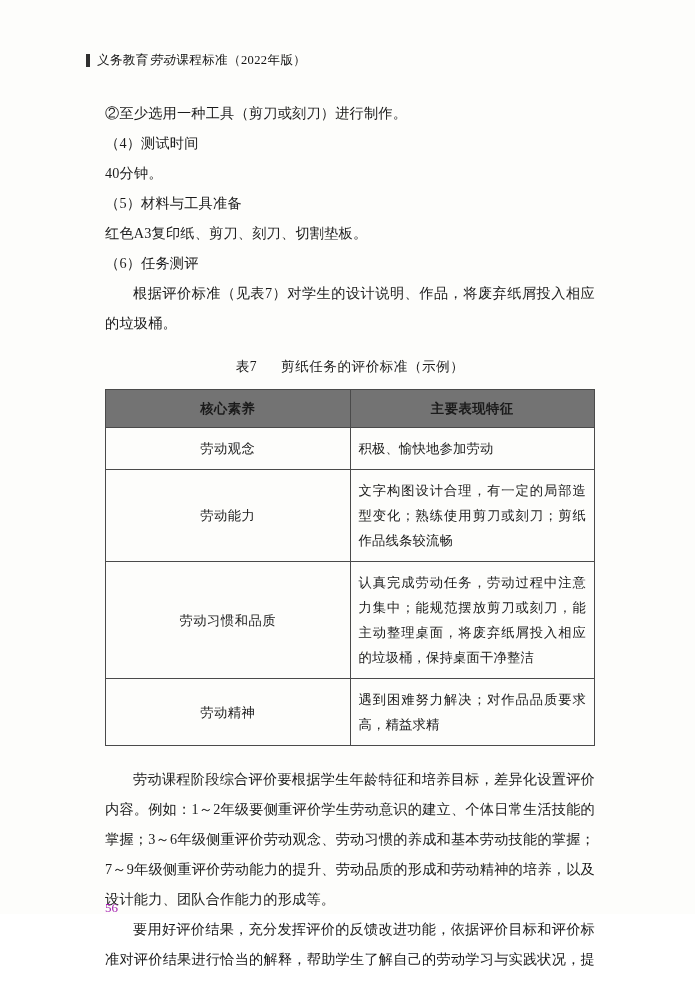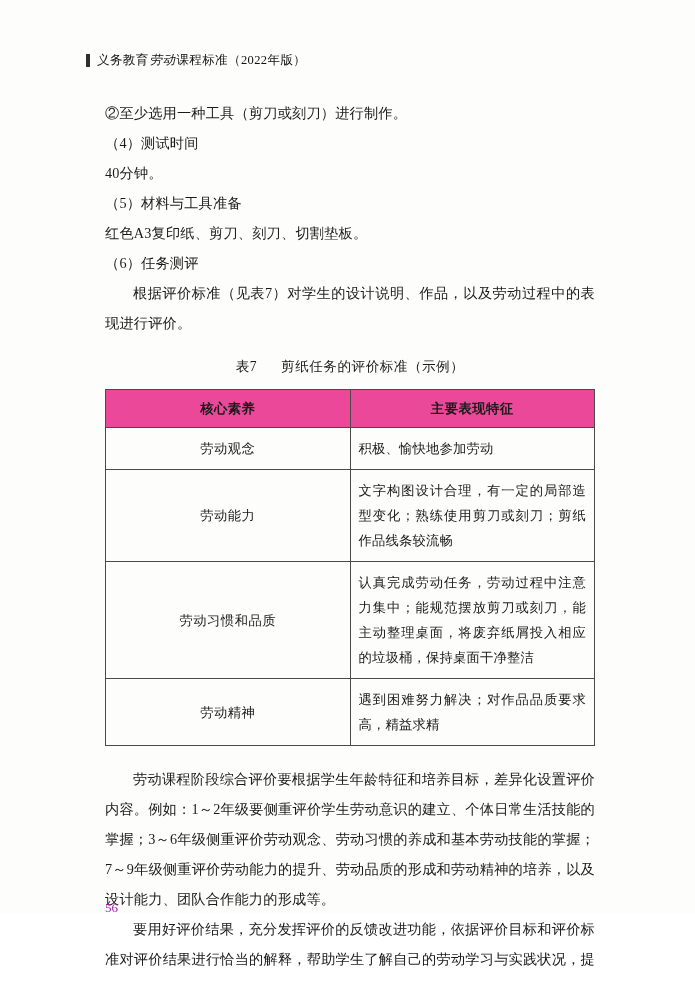--- a/index.html
+++ b/index.html
@@ -86,21 +86,21 @@
     table-layout: fixed;
     font-size: 13.3px;
     line-height: 25px;
   }
   table.eval th, table.eval td {
     border: 1px solid #4a4a4a;
     padding: 8px 8px;
     vertical-align: middle;
   }
   table.eval thead th {
-    background: #ec4899;
+    background: #737373;
     text-align: center;
     font-weight: bold;
     letter-spacing: 0.5px;
     padding: 6px 8px;
   }
   table.eval td.col-a {
     text-align: center;
     width: 152px;
     letter-spacing: 0.5px;
   }
@@ -137,21 +137,21 @@
   </div>
 
   <div class="content">
 
     <p>②至少选用一种工具（剪刀或刻刀）进行制作。</p>
     <p>（4）测试时间</p>
     <p>40分钟。</p>
     <p>（5）材料与工具准备</p>
     <p>红色A3复印纸、剪刀、刻刀、切割垫板。</p>
     <p>（6）任务测评</p>
-    <p class="indent">根据评价标准（见表7）对学生的设计说明、作品，以及劳动过程中的表现进行评价。</p>
+    <p class="indent">根据评价标准（见表7）对学生的设计说明、作品，将废弃纸屑投入相应的垃圾桶。</p>
 
     <div class="table-caption">
       <span class="cap-num">表7</span><span>剪纸任务的评价标准（示例）</span>
     </div>
 
     <table class="eval">
       <thead>
         <tr>
           <th>核心素养</th>
           <th>主要表现特征</th>

